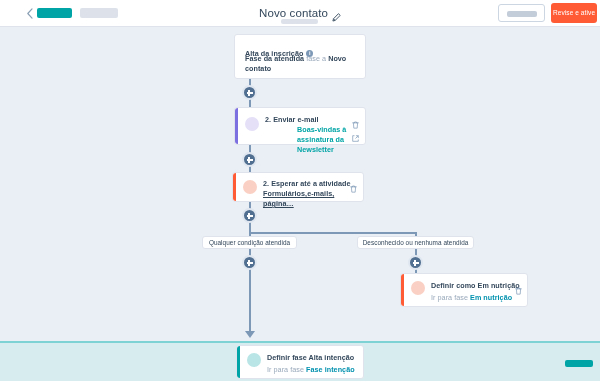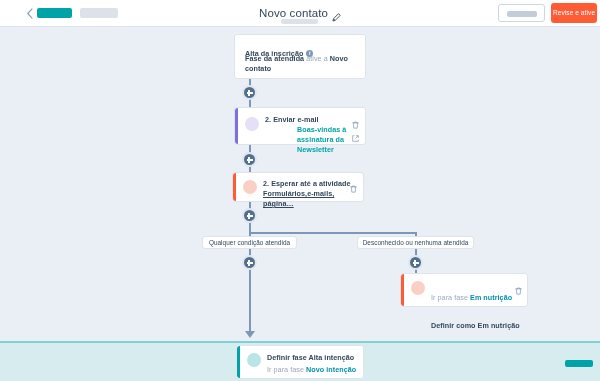--- a/index.html
+++ b/index.html
@@ -174,21 +174,21 @@
 
     <div class="vline" style="left:249px;top:236px;height:70px;"></div>
     <div class="arrowhead" style="left:245px;top:304px;"></div>
 
     <div class="card" style="left:234px;top:7px;width:132px;height:45px;">
       <div style="position:absolute;left:10px;top:7px;">
         <span class="card-title">Alta da inscrição</span><span class="info-icon">i</span>
       </div>
       <div class="card-sub" style="position:absolute;left:10px;top:19px;width:112px;">
         <span class="strong">Fase da atendida</span>
-        <span class="muted">ative a</span>
+        <span class="muted">fase a</span>
         <span class="strong">Novo contato</span>
       </div>
     </div>
 
     <div class="plusbtn" style="left:242px;top:58px;"></div>
 
     <div class="card" style="left:234px;top:80px;width:132px;height:38px;">
       <div class="accent" style="background:#7c6fe0;"></div>
       <div class="dot" style="left:10px;top:9px;background:#e5e0f7;"></div>
       <div class="card-title" style="position:absolute;left:30px;top:7px;">2. Enviar e-mail</div>
@@ -224,21 +224,21 @@
 
     <div class="branch-label" style="left:202px;top:209px;width:95px;height:13px;line-height:12px;">Qualquer condição atendida</div>
     <div class="branch-label" style="left:357px;top:209px;width:117px;height:13px;line-height:12px;">Desconhecido ou nenhuma atendida</div>
 
     <div class="plusbtn" style="left:242px;top:228px;"></div>
     <div class="plusbtn" style="left:408px;top:228px;"></div>
 
     <div class="card" style="left:400px;top:246px;width:128px;height:34px;">
       <div class="accent" style="background:#ff5c35;"></div>
       <div class="dot" style="left:10px;top:7px;background:#fbd0c4;"></div>
-      <div class="card-title" style="position:absolute;left:30px;top:7px;margin-top:40px;">Definir como Em nutrição</div>
+      <div class="card-title" style="position:absolute;left:30px;top:7px;">Definir como Em nutrição</div>
       <div class="card-sub" style="position:absolute;left:30px;top:19px;">
         <span class="muted">Ir para fase</span>
         <span class="teal-dark">Em nutrição</span>
       </div>
       <div class="trash-icon" style="left:114px;top:7px;">
         <svg viewBox="0 0 10 11" width="7" height="8" aria-hidden="true">
           <path d="M1 2.4 H9 M3.6 2.4 V1.2 H6.4 V2.4 M2 2.4 L2.6 10 H7.4 L8 2.4" fill="none" stroke="#7c98b6" stroke-width="1" stroke-linecap="round" stroke-linejoin="round"></path>
         </svg>
       </div>
     </div>
@@ -248,17 +248,17 @@
   <div class="footer">
     <div class="footer-pill"></div>
   </div>
 
   <div class="card-bottom">
     <div class="accent" style="background:#00a4a6;"></div>
     <div class="dot" style="left:10px;top:7px;background:#b9e5e6;"></div>
     <div class="card-title" style="position:absolute;left:30px;top:7px;">Definir fase Alta intenção</div>
     <div class="card-sub" style="position:absolute;left:30px;top:19px;">
       <span class="muted">Ir para fase</span>
-      <span class="teal-dark">Novo intenção</span>
+      <span class="teal-dark">Fase intenção</span>
     </div>
   </div>
 
 </div>
 
 </body></html>

